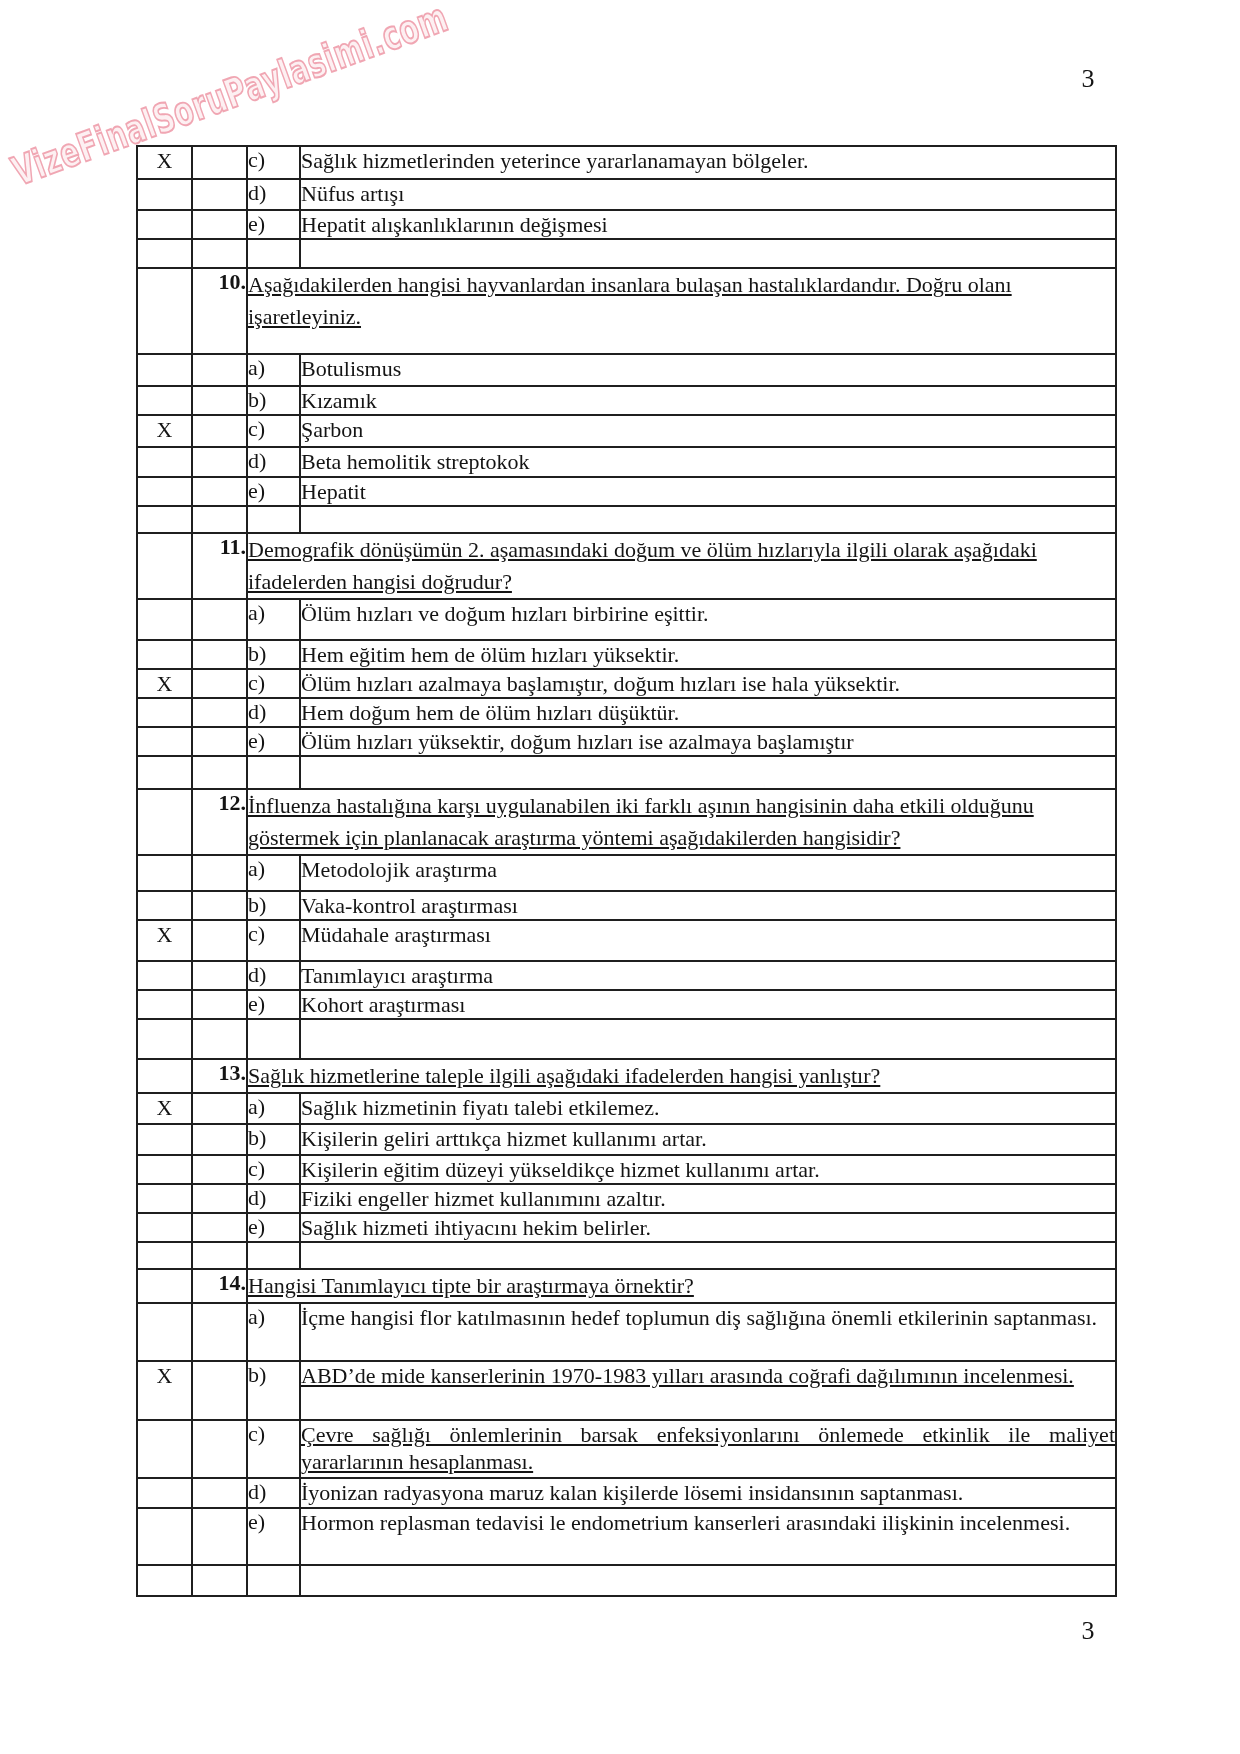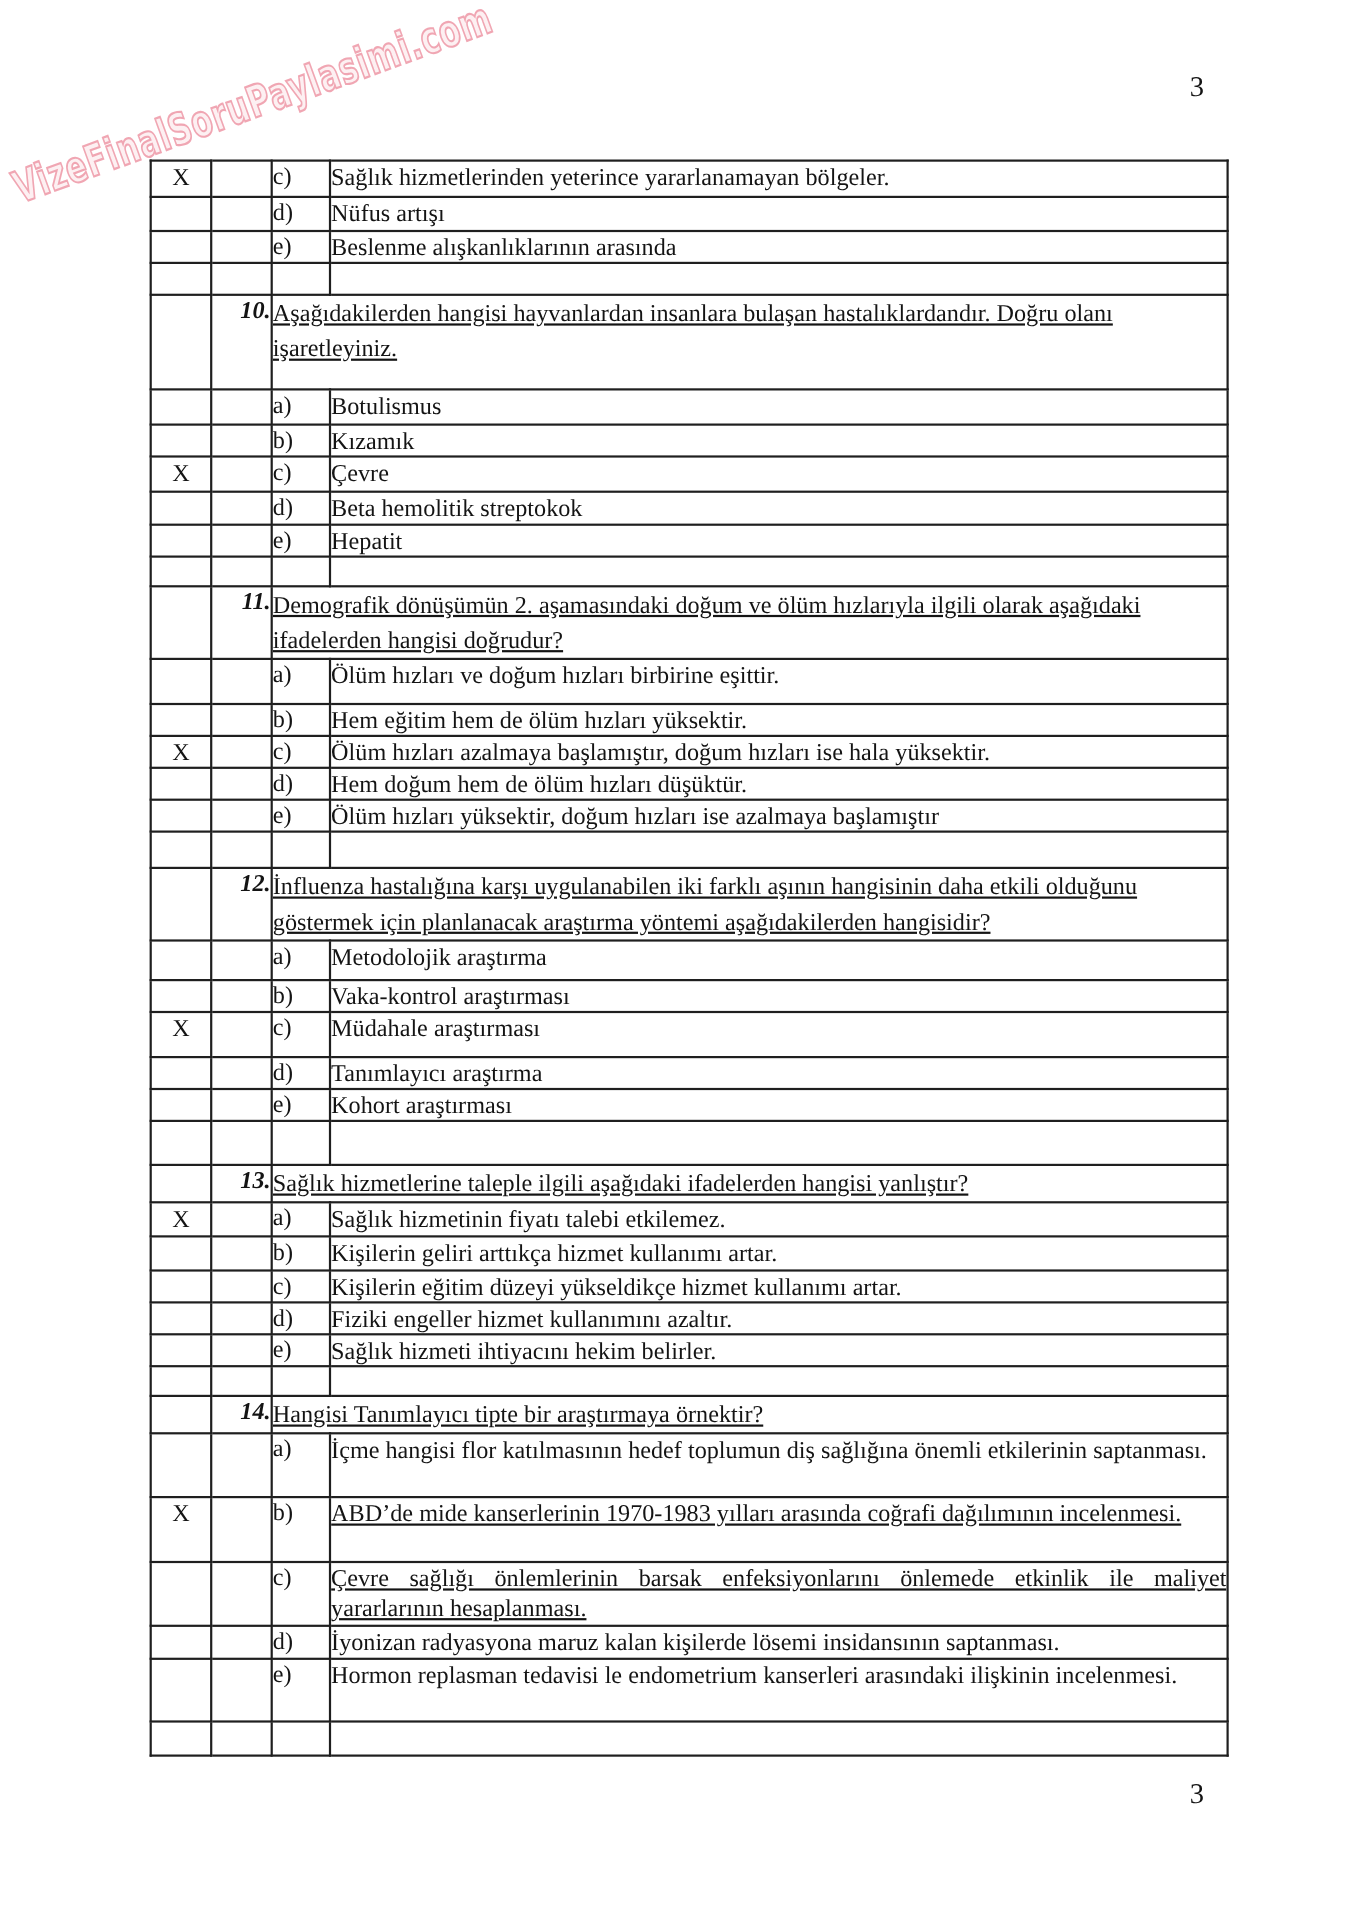--- a/index.html
+++ b/index.html
@@ -69,21 +69,20 @@
     text-align: center;
     font-size: 25px;
     line-height: 27px;
     padding-top: 3px;
   }
   td.c-num {
     text-align: right;
     font-weight: bold;
     padding: 5px 10px 0 0;
     line-height: 26px;
-    font-style: italic;
   }
   td.c-letter {
     padding: 4px 0 0 9px;
     line-height: 26px;
   }
   td.c-text {
     padding: 4px 8px 0 13px;
     line-height: 27px;
   }
   td.c-question {
@@ -122,21 +121,21 @@
         <tr style="height: 31px;">
           <td class="c-x"></td>
           <td class="c-num"></td>
           <td class="c-letter">d)</td>
           <td class="c-text">Nüfus artışı</td>
         </tr>
         <tr style="height: 28px;">
           <td class="c-x"></td>
           <td class="c-num"></td>
           <td class="c-letter">e)</td>
-          <td class="c-text">Beslenme alışkanlıklarının arasında</td>
+          <td class="c-text">Hepatit alışkanlıklarının değişmesi</td>
         </tr>
         <tr style="height: 29px;">
           <td class="c-x"></td>
           <td class="c-num"></td>
           <td class="c-letter"></td>
           <td class="c-text"></td>
         </tr>
         <tr style="height: 86px;">
           <td class="c-x"></td>
           <td class="c-num">10.</td>
@@ -151,21 +150,21 @@
         <tr style="height: 28px;">
           <td class="c-x"></td>
           <td class="c-num"></td>
           <td class="c-letter">b)</td>
           <td class="c-text">Kızamık</td>
         </tr>
         <tr style="height: 32px;">
           <td class="c-x">X</td>
           <td class="c-num"></td>
           <td class="c-letter">c)</td>
-          <td class="c-text">Çevre</td>
+          <td class="c-text">Şarbon</td>
         </tr>
         <tr style="height: 30px;">
           <td class="c-x"></td>
           <td class="c-num"></td>
           <td class="c-letter">d)</td>
           <td class="c-text">Beta hemolitik streptokok</td>
         </tr>
         <tr style="height: 28px;">
           <td class="c-x"></td>
           <td class="c-num"></td>

